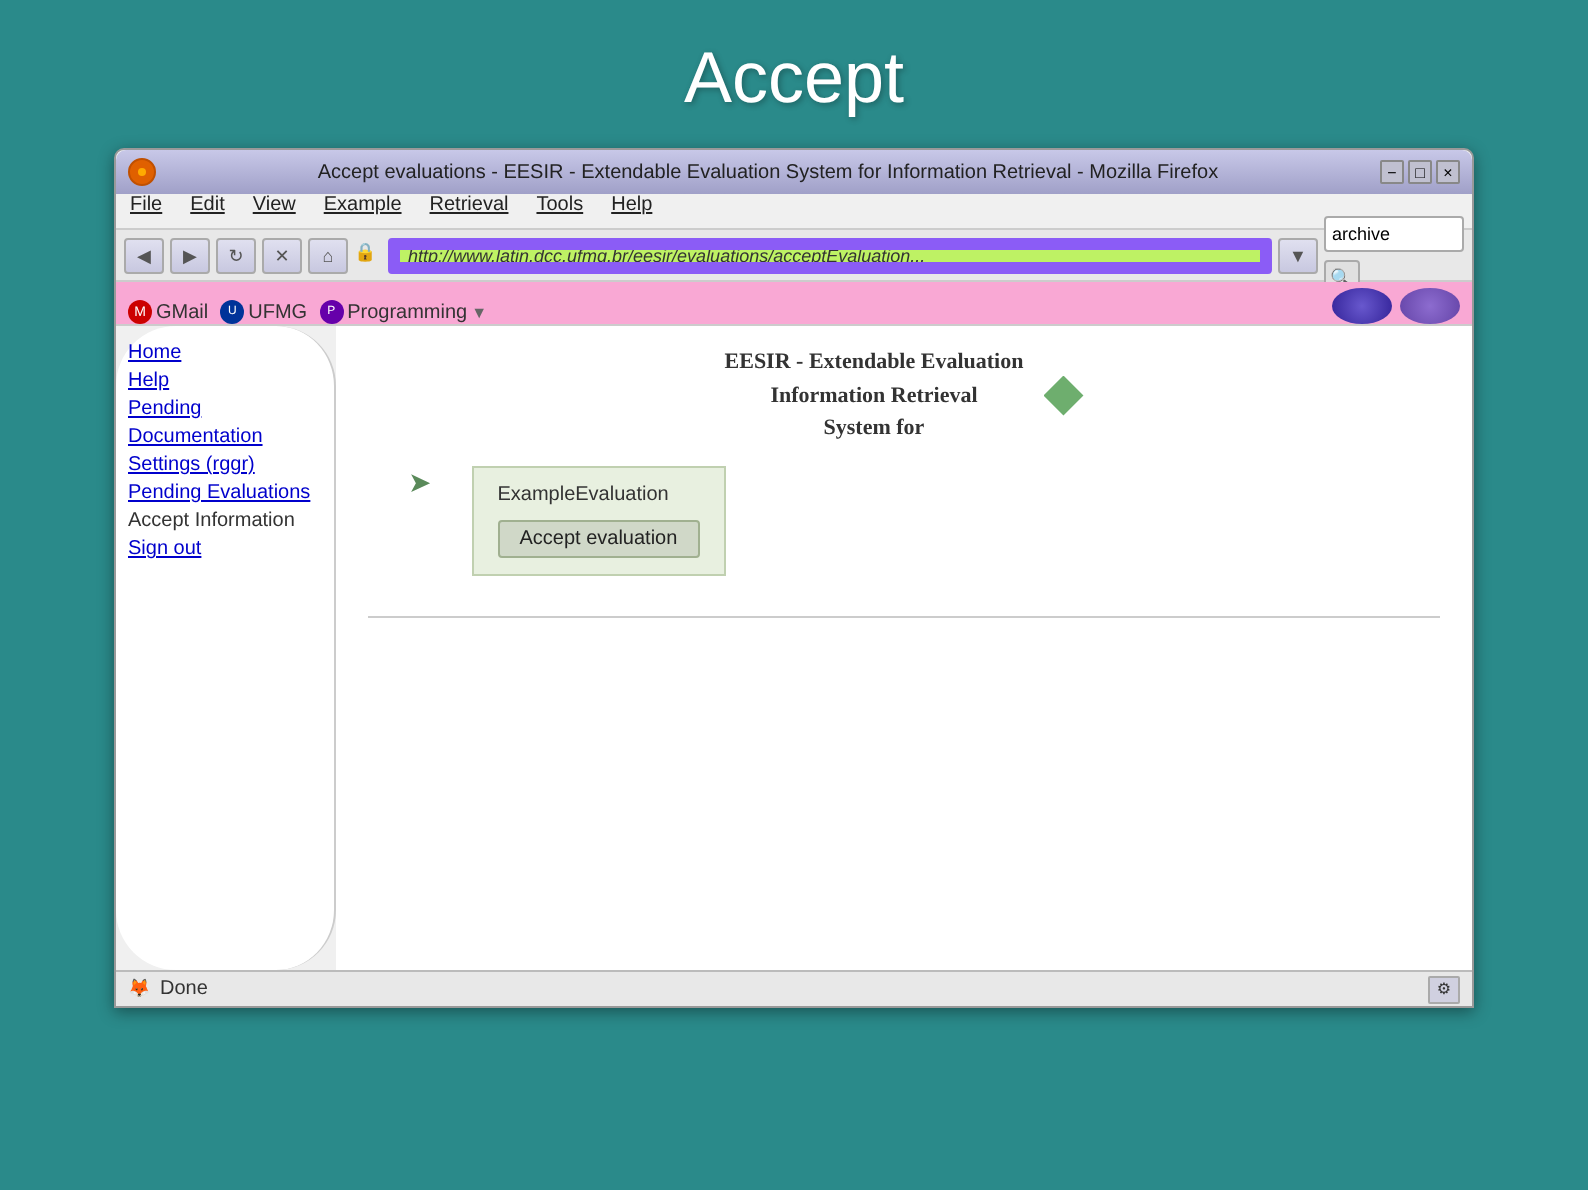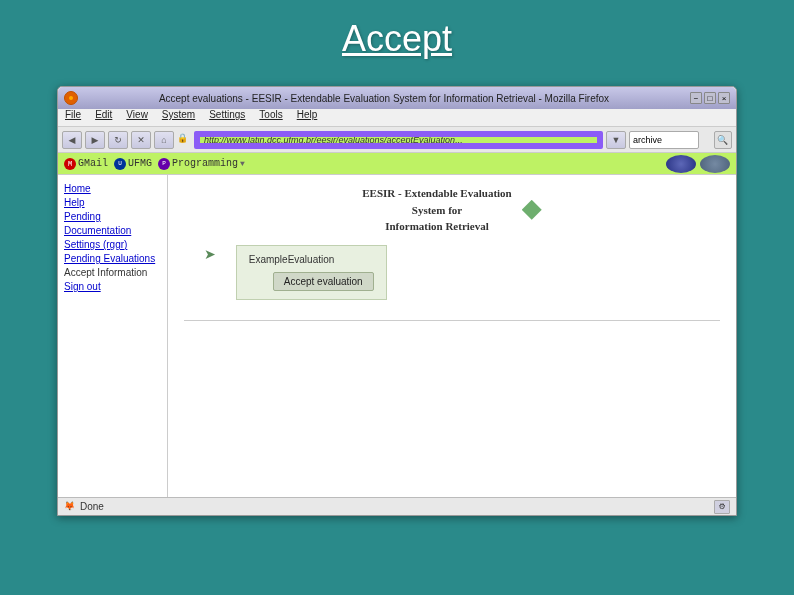--- a/index.html
+++ b/index.html
@@ -13,23 +13,22 @@
       flex-direction: column;
       align-items: center;
     }
 
     
     .page-title {
       color: white;
       font-size: 36px;
       font-weight: normal;
       margin-top: 18px;
-      margin-bottom: 26px;
+      margin-bottom: 14px;
       text-shadow: 1px 1px 3px rgba(0,0,0,0.3);
-      text-decoration: underline;
     }
 
     
     .browser-window {
       width: 680px;
       height: 430px;
       background: #f0f0f0;
       border: 1px solid #999;
       border-radius: 5px 5px 0 0;
       display: flex;
@@ -143,23 +142,24 @@
       border: 6px solid #8b5cf6;
       border-radius: 2px;
       font-size: 9px;
       padding: 0 4px;
       color: #333;
       font-style: italic;
     }
     .archive-section {
       display: flex;
       align-items: flex-start;
-      gap: 15px;
-      font-size: 9px;
-      color: #333;
+      gap: 4px;
+      font-size: 9px;
+      color: #333;
+      flex-direction: column;
     }
     .archive-input {
       width: 70px;
       height: 18px;
       border: 1px solid #aaa;
       border-radius: 2px;
       font-size: 9px;
       padding: 0 3px;
       background: white;
     }
@@ -171,29 +171,28 @@
       border-radius: 2px;
       font-size: 9px;
       display: flex;
       align-items: center;
       justify-content: center;
       cursor: pointer;
     }
 
     
     .bookmarks-bar {
-      background: #bef264;
+      background: #f9a8d4;
       height: 22px;
       display: flex;
-      align-items: center;
+      align-items: flex-end;
       padding: 0 6px;
       gap: 6px;
       border-bottom: 1px solid #ccc;
       font-size: 10px;
-      font-family: Liberation Mono, monospace;
     }
     .bookmark-item {
       display: flex;
       align-items: center;
       gap: 2px;
       cursor: pointer;
       color: #333;
     }
     .bookmark-icon {
       width: 12px;
@@ -213,20 +212,21 @@
     }
 
     
     .sidebar {
       width: 110px;
       background: white;
       border-right: 1px solid #ccc;
       padding: 8px 6px;
       font-size: 10px;
       flex-shrink: 0;
+      border-radius: 30px;
     }
     .sidebar-link {
       display: block;
       color: #0000cc;
       text-decoration: underline;
       margin-bottom: 3px;
       cursor: pointer;
     }
     .sidebar-link.active {
       color: #333;
@@ -290,21 +290,20 @@
     }
 
     .accept-btn {
       background: #d0d8c8;
       border: 1px solid #a0b090;
       padding: 3px 10px;
       font-size: 10px;
       cursor: pointer;
       border-radius: 2px;
       color: #222;
-      margin-left: 24px;
     }
 
     .divider {
       border: none;
       border-top: 1px solid #ccc;
       margin: 20px 0;
     }
 
     
     .status-bar {
@@ -355,22 +354,22 @@
       <div class="ctrl-btn">−</div>
       <div class="ctrl-btn">□</div>
       <div class="ctrl-btn">×</div>
     </div>
   </div>
 
   <div class="menu-bar">
     <span class="menu-item">File</span>
     <span class="menu-item">Edit</span>
     <span class="menu-item">View</span>
-    <span class="menu-item">System</span>
-    <span class="menu-item">Settings</span>
+    <span class="menu-item">Example</span>
+    <span class="menu-item">Retrieval</span>
     <span class="menu-item">Tools</span>
     <span class="menu-item">Help</span>
   </div>
 
   <div class="nav-bar">
     <div class="nav-btn">◀</div>
     <div class="nav-btn">▶</div>
     <div class="nav-btn">↻</div>
     <div class="nav-btn">✕</div>
     <div class="nav-btn">⌂</div>
@@ -423,22 +422,22 @@
       <a class="sidebar-link">Pending Evaluations</a>
       <a class="sidebar-link active">Accept Information</a>
       <a class="sidebar-link">Sign out</a>
     </div>
 
     <div class="page-content">
 
       <div class="page-header">
         <div>
           <div>EESIR - Extendable Evaluation</div>
+          <div>Information Retrieval</div>
           <div>System for</div>
-          <div>Information Retrieval</div>
         </div>
         <div style="width:20px;height:20px;background:#4a9a4a;clip-path:polygon(50% 0%, 100% 50%, 50% 100%, 0% 50%);opacity:0.8;"></div>
       </div>
 
 
       <div class="evaluation-section">
         <div style="margin-left:20px;">
           <span class="arrow-indicator">➤</span>
         </div>
         <div class="evaluation-card">

